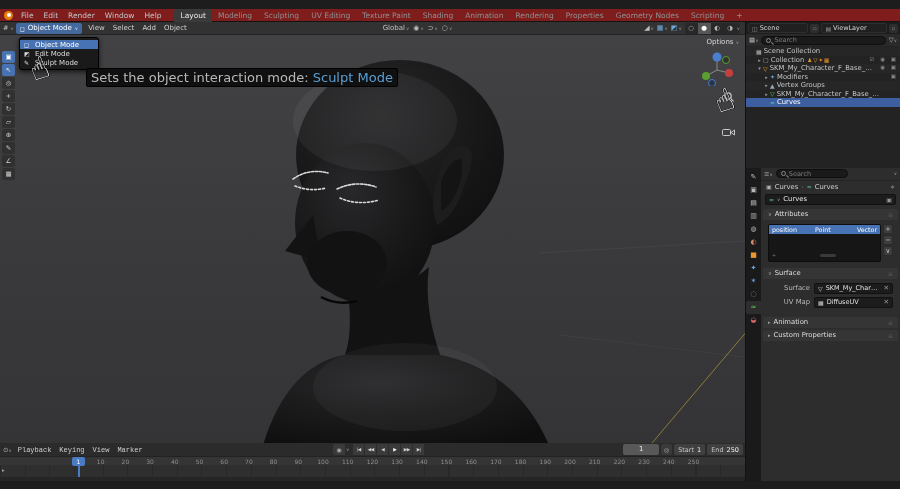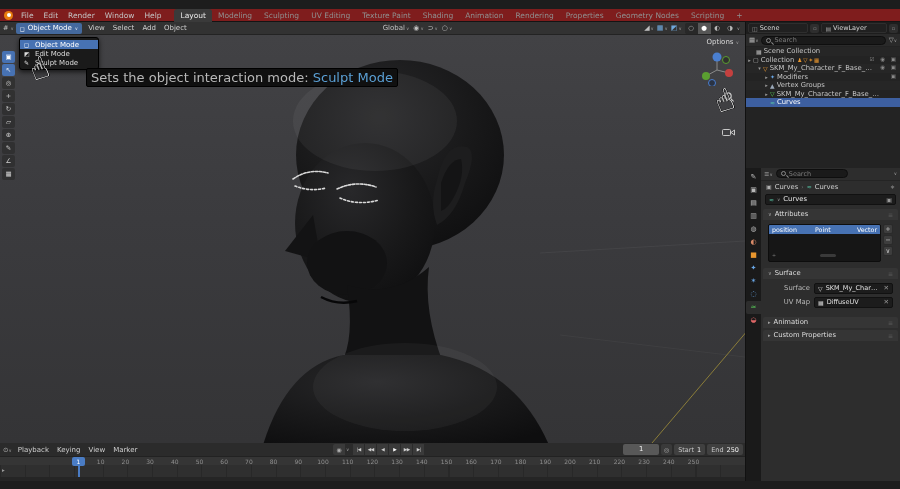--- a/index.html
+++ b/index.html
@@ -374,21 +374,21 @@
       </span>
       <span class="oh-ic">▽<span class="car">∨</span></span>
     </div>
 
     <div class="tree" id="outliner-tree">
         <div class="tree-row" style="padding-left: 3px;">
           <span class="exp"></span>
           <span class="tic" style="color: rgb(184, 184, 184);">▦</span>
           <span class="lbl">Scene Collection</span>
         </div>
-        <div class="tree-row" style="">
+        <div class="tree-row" style="padding-left: 10px;">
           <span class="exp">▸</span>
           <span class="tic" style="color: rgb(184, 184, 184);">▢</span>
           <span class="lbl">Collection</span>
           <span class="badges">♟▽✶▦</span>
           <span class="rics">☑ ◉ ▣</span>
         </div>
         <div class="tree-row" style="padding-left: 10px;">
           <span class="exp">▾</span>
           <span class="tic" style="color: rgb(232, 150, 46);">▽</span>
           <span class="lbl">SKM_My_Character_F_Base_FaceMesh.002</span>
@@ -521,21 +521,21 @@
               <span class="dots">≡</span>
             </div>
           </div>
       </div>
     </div>
   </div>
 
   <div class="timeline">
     <div class="tl-header">
       <span class="oh-ic">⊙<span class="car">∨</span></span>
-      <span id="tl-menus" style="display:flex;">
+      <span id="tl-menus" style="display:flex;font-family:Liberation Mono, monospace;">
           <span class="tl-menu">Playback</span>
           <span class="tl-menu">Keying</span>
           <span class="tl-menu">View</span>
           <span class="tl-menu">Marker</span>
         </span>
       <span class="transport">
         <span class="rec-btn">◉</span>
         <span class="car" style="margin-right:3px;">∨</span>
         <span id="tl-transport" style="display:flex;gap:1px;">
             <span class="tr-btn">|◀</span>

